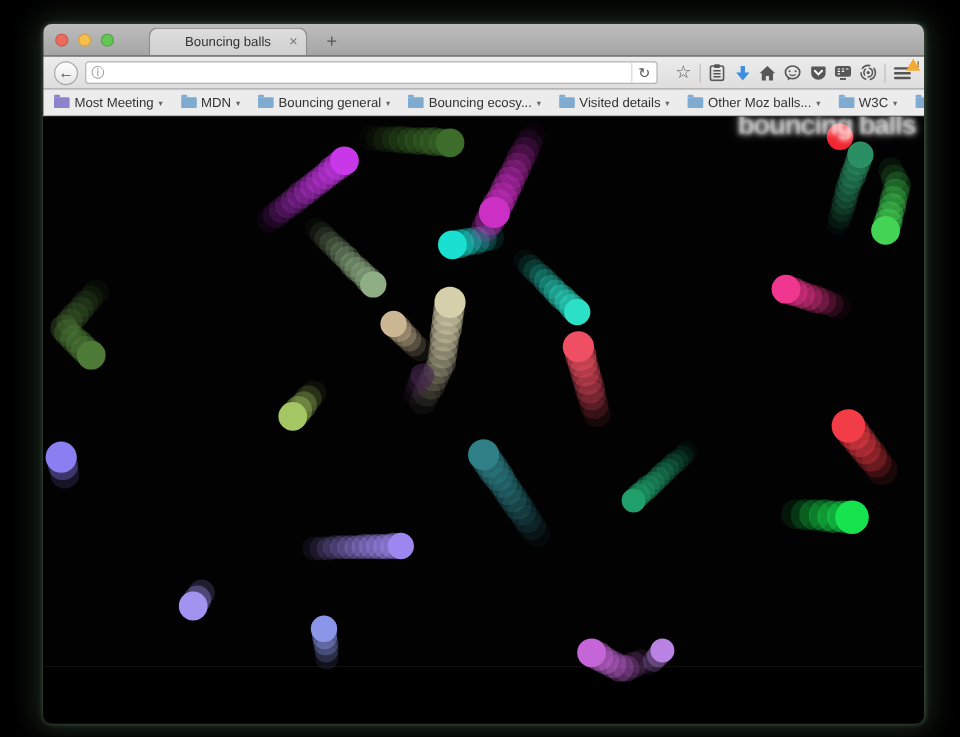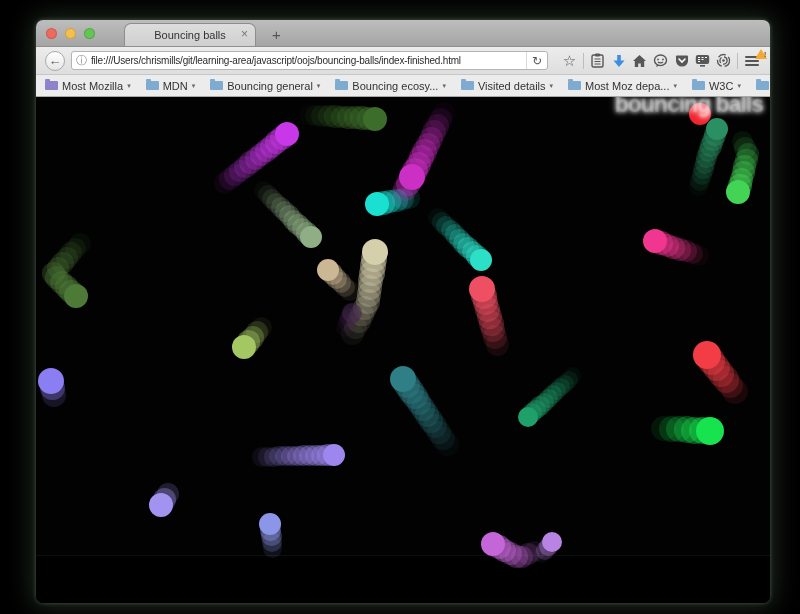--- a/index.html
+++ b/index.html
@@ -77,21 +77,20 @@
         <span>Bouncing balls</span>
         <span class="tabclose">×</span>
       </div>
       <div class="newtab">+</div>
     </div>
 
     <div class="navbar">
       <div class="backbtn">←</div>
       <div class="urlfield">
         <span class="infoicon">ⓘ</span>
-        <span class="urltext">file:///Users/chrismills/git/learning-area/javascript/oojs/bouncing-balls/index-finished.html</span>
         <div class="reloadbtn">↻</div>
       </div>
       <div class="toolicons">
         <div class="ticon glyphicon">☆</div>
         <div class="vsep"></div>
         <div class="ticon">
           <svg width="13" height="15" viewBox="0 0 13 15">
               <rect x="1" y="2" width="11" height="12" rx="1.5" fill="none" stroke="#575757" stroke-width="1.4"></rect>
               <rect x="4" y="0.6" width="5" height="3" rx="1" fill="#575757"></rect>
               <line x1="3.5" y1="6" x2="9.5" y2="6" stroke="#575757" stroke-width="1.2"></line>
@@ -146,21 +145,21 @@
           <div class="mbar"></div>
           <div class="warn"></div>
           <span class="warnmark">!</span>
         </div>
       </div>
     </div>
 
     <div class="bmbar">
       <div class="bm">
           <span class="folder special"></span>
-          <span>Most Mozilla</span>
+          <span>Most Meeting</span>
           <span class="caret">▾</span>
         </div>
         <div class="bm">
           <span class="folder"></span>
           <span>MDN</span>
           <span class="caret">▾</span>
         </div>
         <div class="bm">
           <span class="folder"></span>
           <span>Bouncing general</span>
@@ -171,21 +170,21 @@
           <span>Bouncing ecosy...</span>
           <span class="caret">▾</span>
         </div>
         <div class="bm">
           <span class="folder"></span>
           <span>Visited details</span>
           <span class="caret">▾</span>
         </div>
         <div class="bm">
           <span class="folder"></span>
-          <span>Most Moz depa...</span>
+          <span>Other Moz balls...</span>
           <span class="caret">▾</span>
         </div>
         <div class="bm">
           <span class="folder"></span>
           <span>W3C</span>
           <span class="caret">▾</span>
         </div>
         <div class="bm">
           <span class="folder"></span>
         </div>

